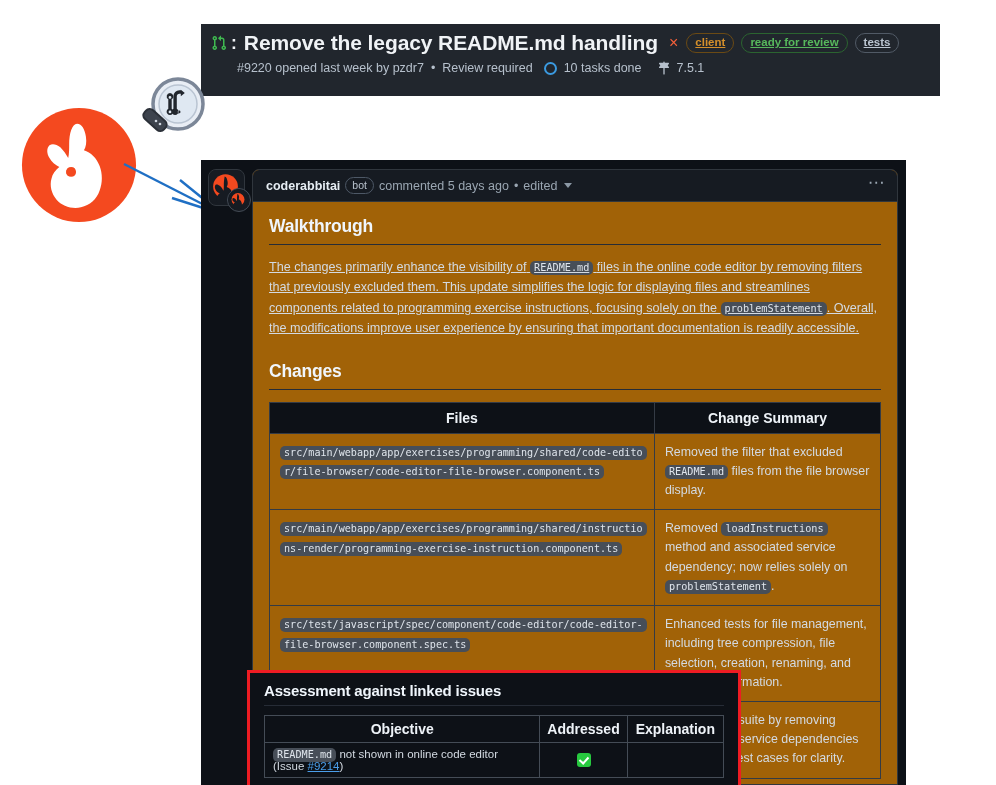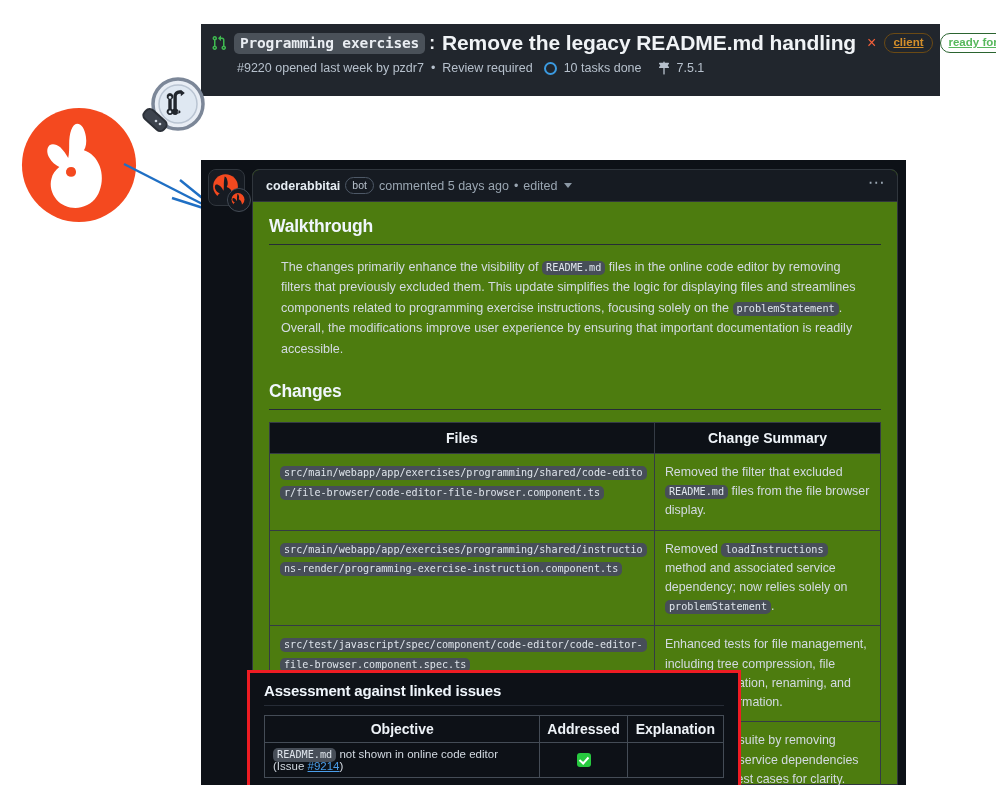--- a/index.html
+++ b/index.html
@@ -164,21 +164,21 @@
   }
 
   #comment-box {
     position: absolute;
     left: 51px;
     top: 9px;
     right: 8px;
     bottom: 0;
     border: 1px solid #30363d;
     border-radius: 7px 7px 0 0;
-    background: #4d7c0f;
+    background: #a16207;
     box-sizing: border-box;
   }
   #comment-head {
     height: 31px;
     background: #161b22;
     border-bottom: 1px solid #30363d;
     border-radius: 6px 6px 0 0;
     display: flex;
     align-items: center;
     padding: 0 11px 0 13px;
@@ -221,21 +221,22 @@
     letter-spacing: -0.2px;
     padding-bottom: 7px;
     border-bottom: 1px solid #262c36;
     margin: 0 0 12px 0;
   }
   .md-h2.second { margin-top: 22px; }
   .md-p {
     color: #d3dae2;
     font-size: 12.6px;
     line-height: 1.62;
-    margin: 12px;
+    margin: 0;
+    text-decoration: underline;
   }
   code.inline {
     background: #474e58;
     color: #dfe5ec;
     border-radius: 5px;
     padding: 1px 4px 2px;
     font-family: "DejaVu Sans Mono", monospace;
     font-size: 10.2px;
     white-space: nowrap;
   }
@@ -334,21 +335,20 @@
   a.issue-link { color: #4a9eea; text-decoration: underline; }
 </style>
 </head>
 <body>
 
 <div id="pr-header">
   <div id="pr-title-row">
     <svg class="pr-open-icon" viewBox="0 0 16 16">
       <path fill="#3fb950" d="M1.5 3.25a2.25 2.25 0 1 1 3 2.122v5.256a2.251 2.251 0 1 1-1.5 0V5.372A2.25 2.25 0 0 1 1.5 3.25Zm5.677-.177L9.573.677A.25.25 0 0 1 10 .854V2.5h1A2.5 2.5 0 0 1 13.5 5v5.628a2.251 2.251 0 1 1-1.5 0V5a1 1 0 0 0-1-1h-1v1.646a.25.25 0 0 1-.427.177L7.177 3.427a.25.25 0 0 1 0-.354ZM3.75 2.5a.75.75 0 1 0 0 1.5.75.75 0 0 0 0-1.5Zm0 9.5a.75.75 0 1 0 0 1.5.75.75 0 0 0 0-1.5Zm8.25.75a.75.75 0 1 0 1.5 0 .75.75 0 0 0-1.5 0Z"></path>
     </svg>
-    <span class="title-chip">Programming exercises</span>
     <span class="title-colon">:</span>
     <span class="title-main">Remove the legacy README.md handling</span>
     <span class="close-x">×</span>
     <span class="label-pill label-client">client</span>
     <span class="label-pill label-ready">ready for review</span>
     <span class="label-pill label-tests">tests</span>
   </div>
   <div id="pr-meta-row">
     <span>#9220 opened last week by pzdr7</span>
     <span class="sep">•</span>

